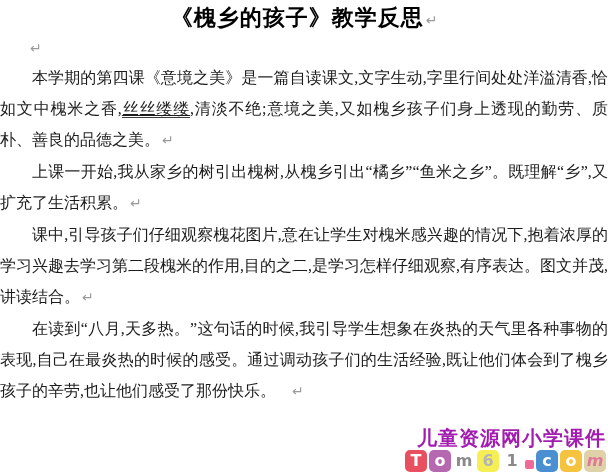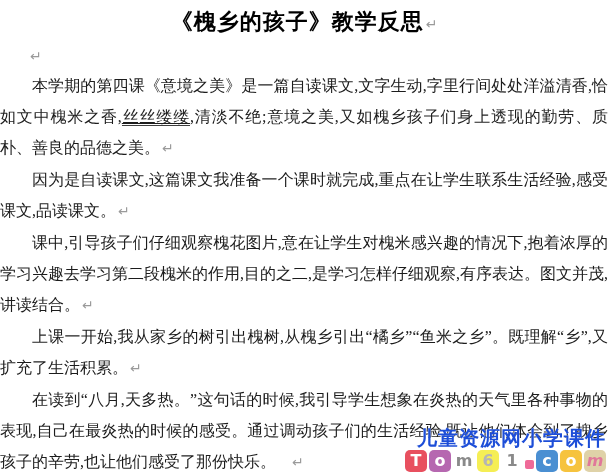--- a/index.html
+++ b/index.html
@@ -17,21 +17,21 @@
   }
   .doc {
     width: 608px;
     padding-top: 4px;
   }
   .title {
     margin: 0;
     text-align: center;
     font-size: 22px;
     font-weight: bold;
-    line-height: 36px;
+    line-height: 28px;
     color: #000000;
     letter-spacing: 1px;
   }
   .pmark {
     font-family: "DejaVu Sans", sans-serif;
     font-weight: normal;
     font-style: normal;
     color: #9a9a9a;
     font-size: 14px;
     margin-left: 2px;
@@ -96,32 +96,31 @@
 <body>
 
 <div class="doc">
 
   <h1 class="title"><span>《槐乡的孩子》教学反思</span><span class="pmark">↵</span></h1>
 
   <div class="empty-line"><span class="pmark">↵</span></div>
 
   <p class="para"><span>本学期的第四课《意境之美》是一篇自读课文,文字生动,字里行间处处洋溢清香,恰如文中槐米之香,</span><span class="u">丝丝缕缕</span><span>,清淡不绝;意境之美,又如槐乡孩子们身上透现的勤劳、质朴、善良的品德之美。</span><span class="pmark">↵</span></p>
 
-  <p class="para"><span>因为是自读课文,这篇课文我准备一个课时就完成,重点在让学生联系生活经验,感受课文,品读课文。</span><span class="pmark">↵</span></p>
+
+  <p class="para"><span>上课一开始,我从家乡的树引出槐树,从槐乡引出“橘乡”“鱼米之乡”。既理解“乡”,又扩充了生活积累。</span><span class="pmark">↵</span></p>
 
   <p class="para"><span>课中,引导孩子们仔细观察槐花图片,意在让学生对槐米感兴趣的情况下,抱着浓厚的学习兴趣去学习第二段槐米的作用,目的之二,是学习怎样仔细观察,有序表达。图文并茂,讲读结合。</span><span class="pmark">↵</span></p>
-
-  <p class="para"><span>上课一开始,我从家乡的树引出槐树,从槐乡引出“橘乡”“鱼米之乡”。既理解“乡”,又扩充了生活积累。</span><span class="pmark">↵</span></p>
 
   <p class="para"><span>在读到“八月,天多热。”这句话的时候,我引导学生想象在炎热的天气里各种事物的表现,自己在最炎热的时候的感受。通过调动孩子们的生活经验,既让他们体会到了槐乡孩子的辛劳,也让他们感受了那份快乐。</span><span class="pmark gap">↵</span></p>
 
 </div>
 
 <div class="watermark">
-  <div class="wm-text" style="color:#1d4ed8">儿童资源网小学课件</div>
+  <div class="wm-text" style="color:#a21caf">儿童资源网小学课件</div>
   <div class="wm-blocks">
     <span class="blk" style="background:#e8505f;color:#ffffff">T</span>
     <span class="blk" style="background:#b668b0;color:#ffffff">o</span>
     <span class="blk" style="background:transparent;color:#8a8a8a">m</span>
     <span class="blk" style="background:#f5ee55;color:#b5b5b5">6</span>
     <span class="blk" style="background:transparent;color:#8a8a8a">1</span>
     <span class="blk" style="background:#ef6a98;color:#ef6a98;width:9px;height:9px;border-radius:2px;margin-bottom:3px;font-size:8px">.</span>
     <span class="blk" style="background:#4a8fd2;color:#ffffff">c</span>
     <span class="blk" style="background:#f6c33e;color:#ffffff">o</span>
     <span class="blk" style="background:#dfd2a8;color:#e0789a;font-style:italic">m</span>

